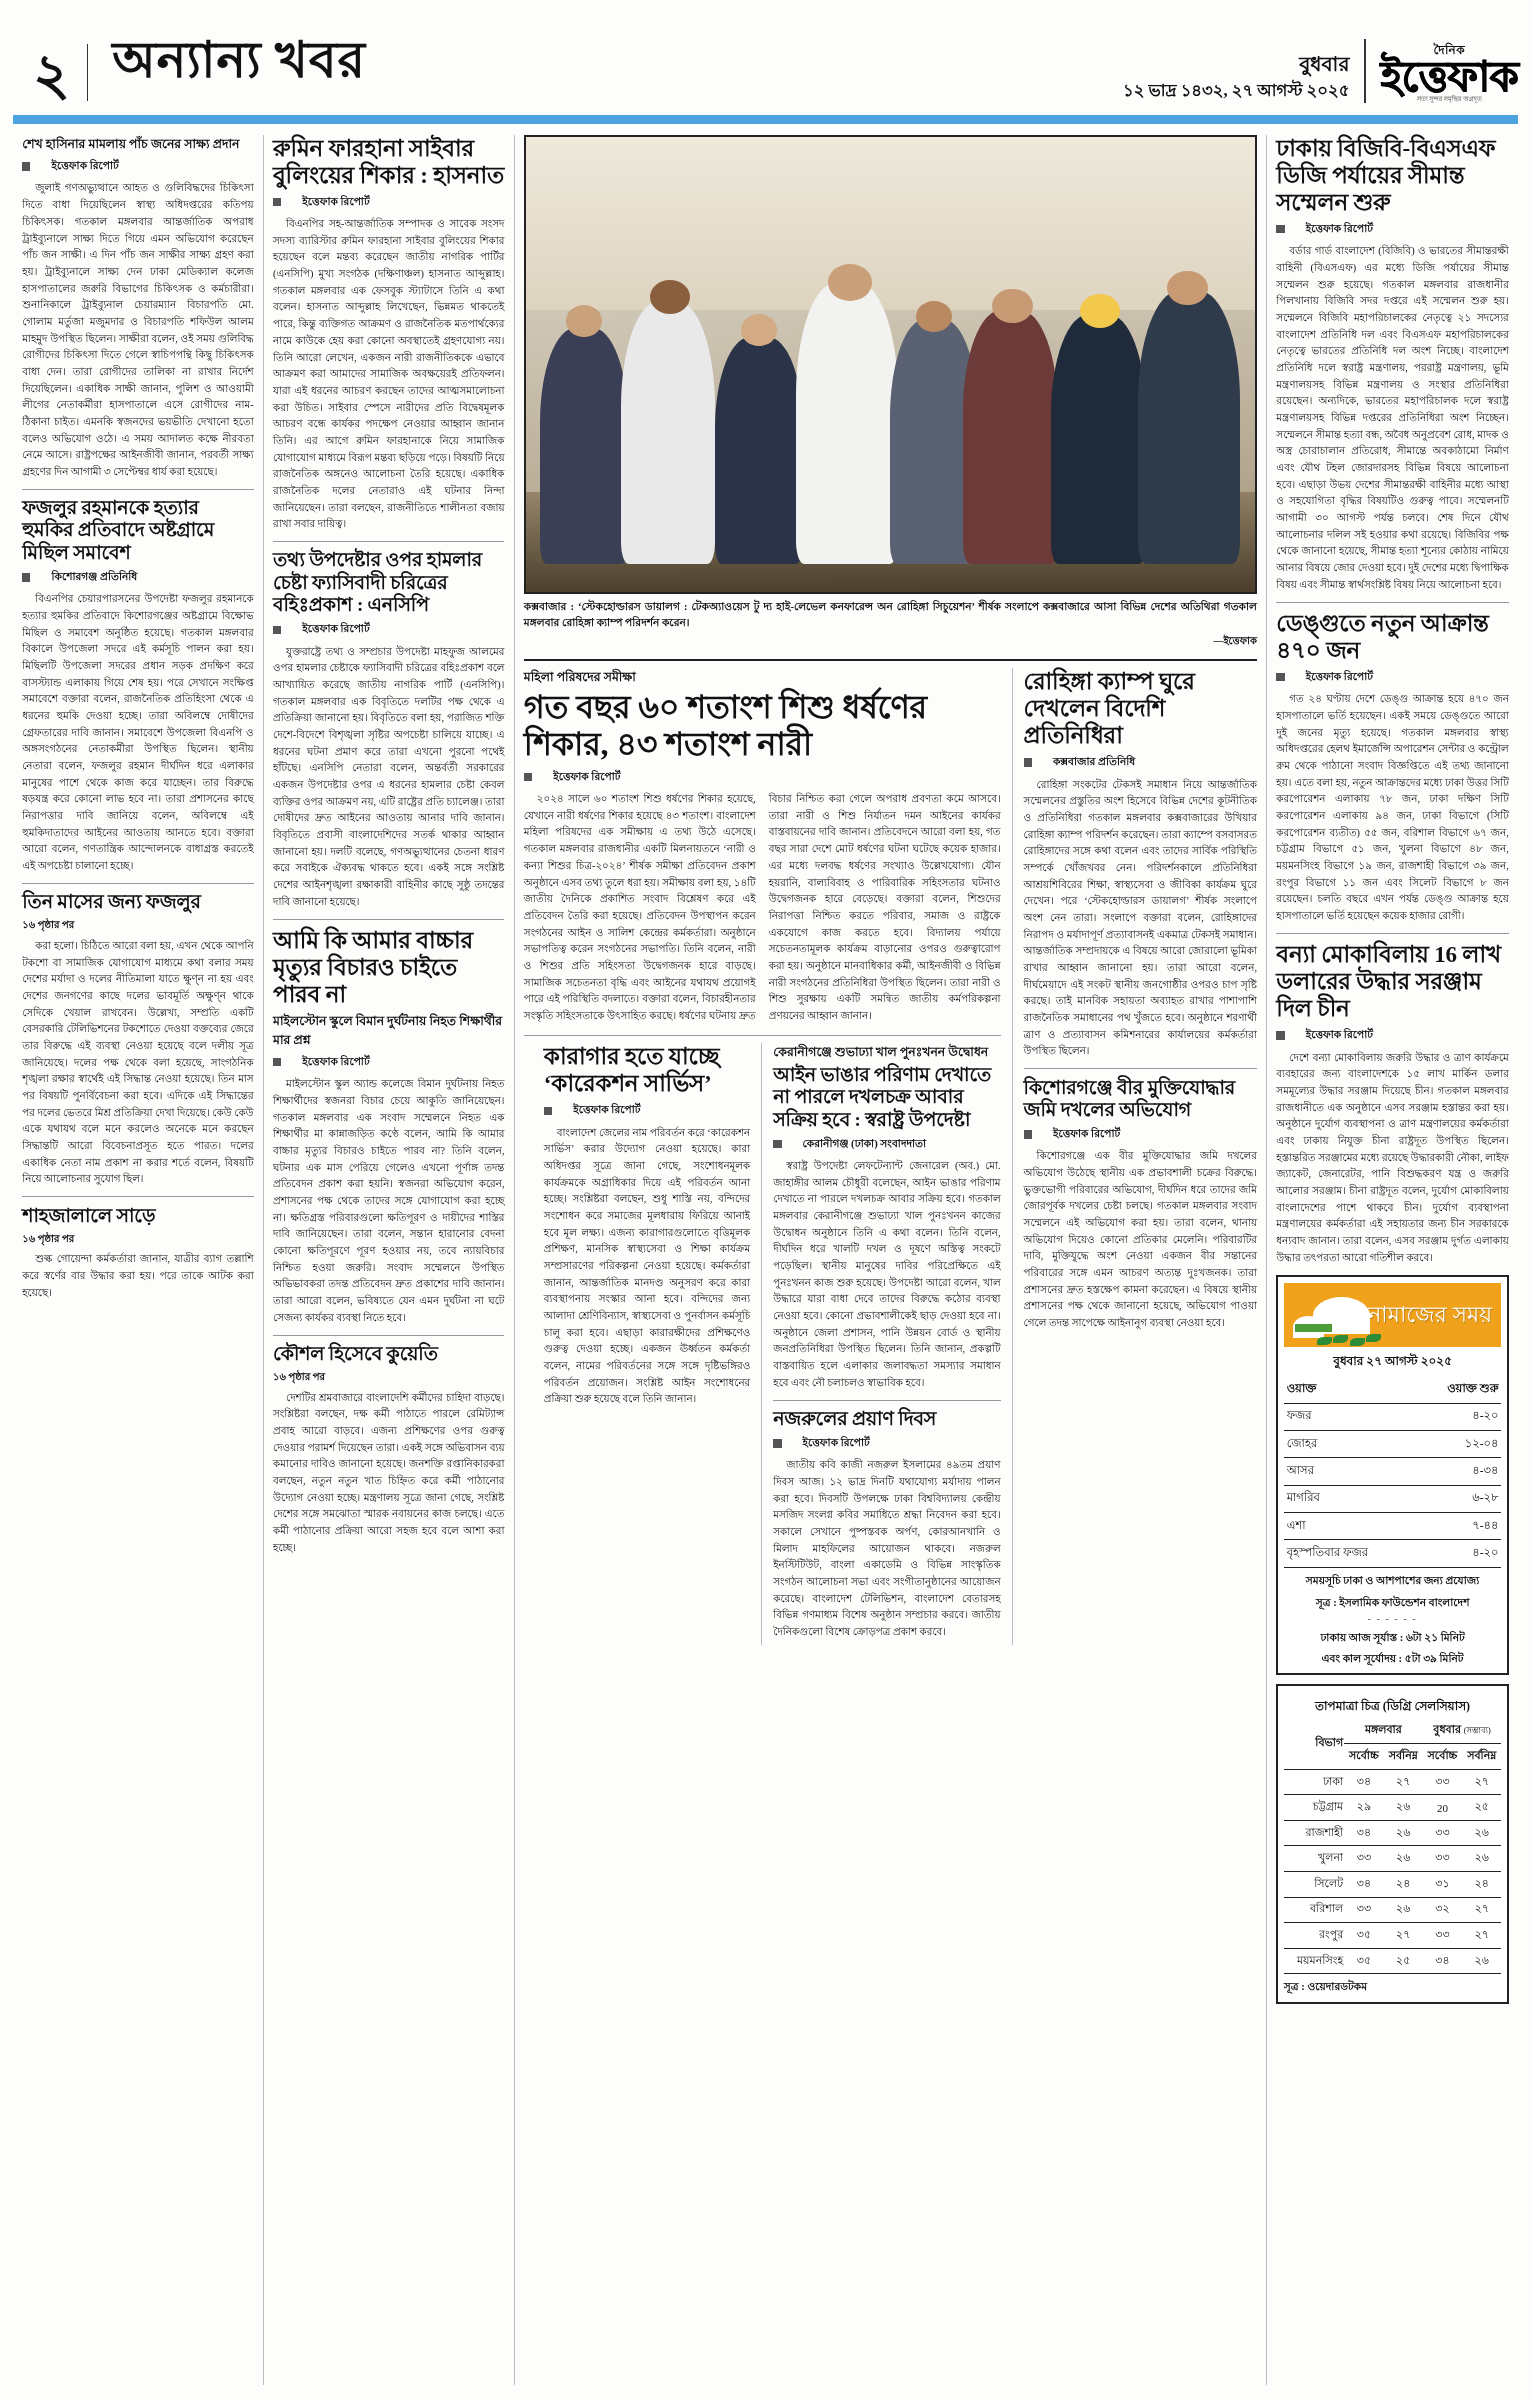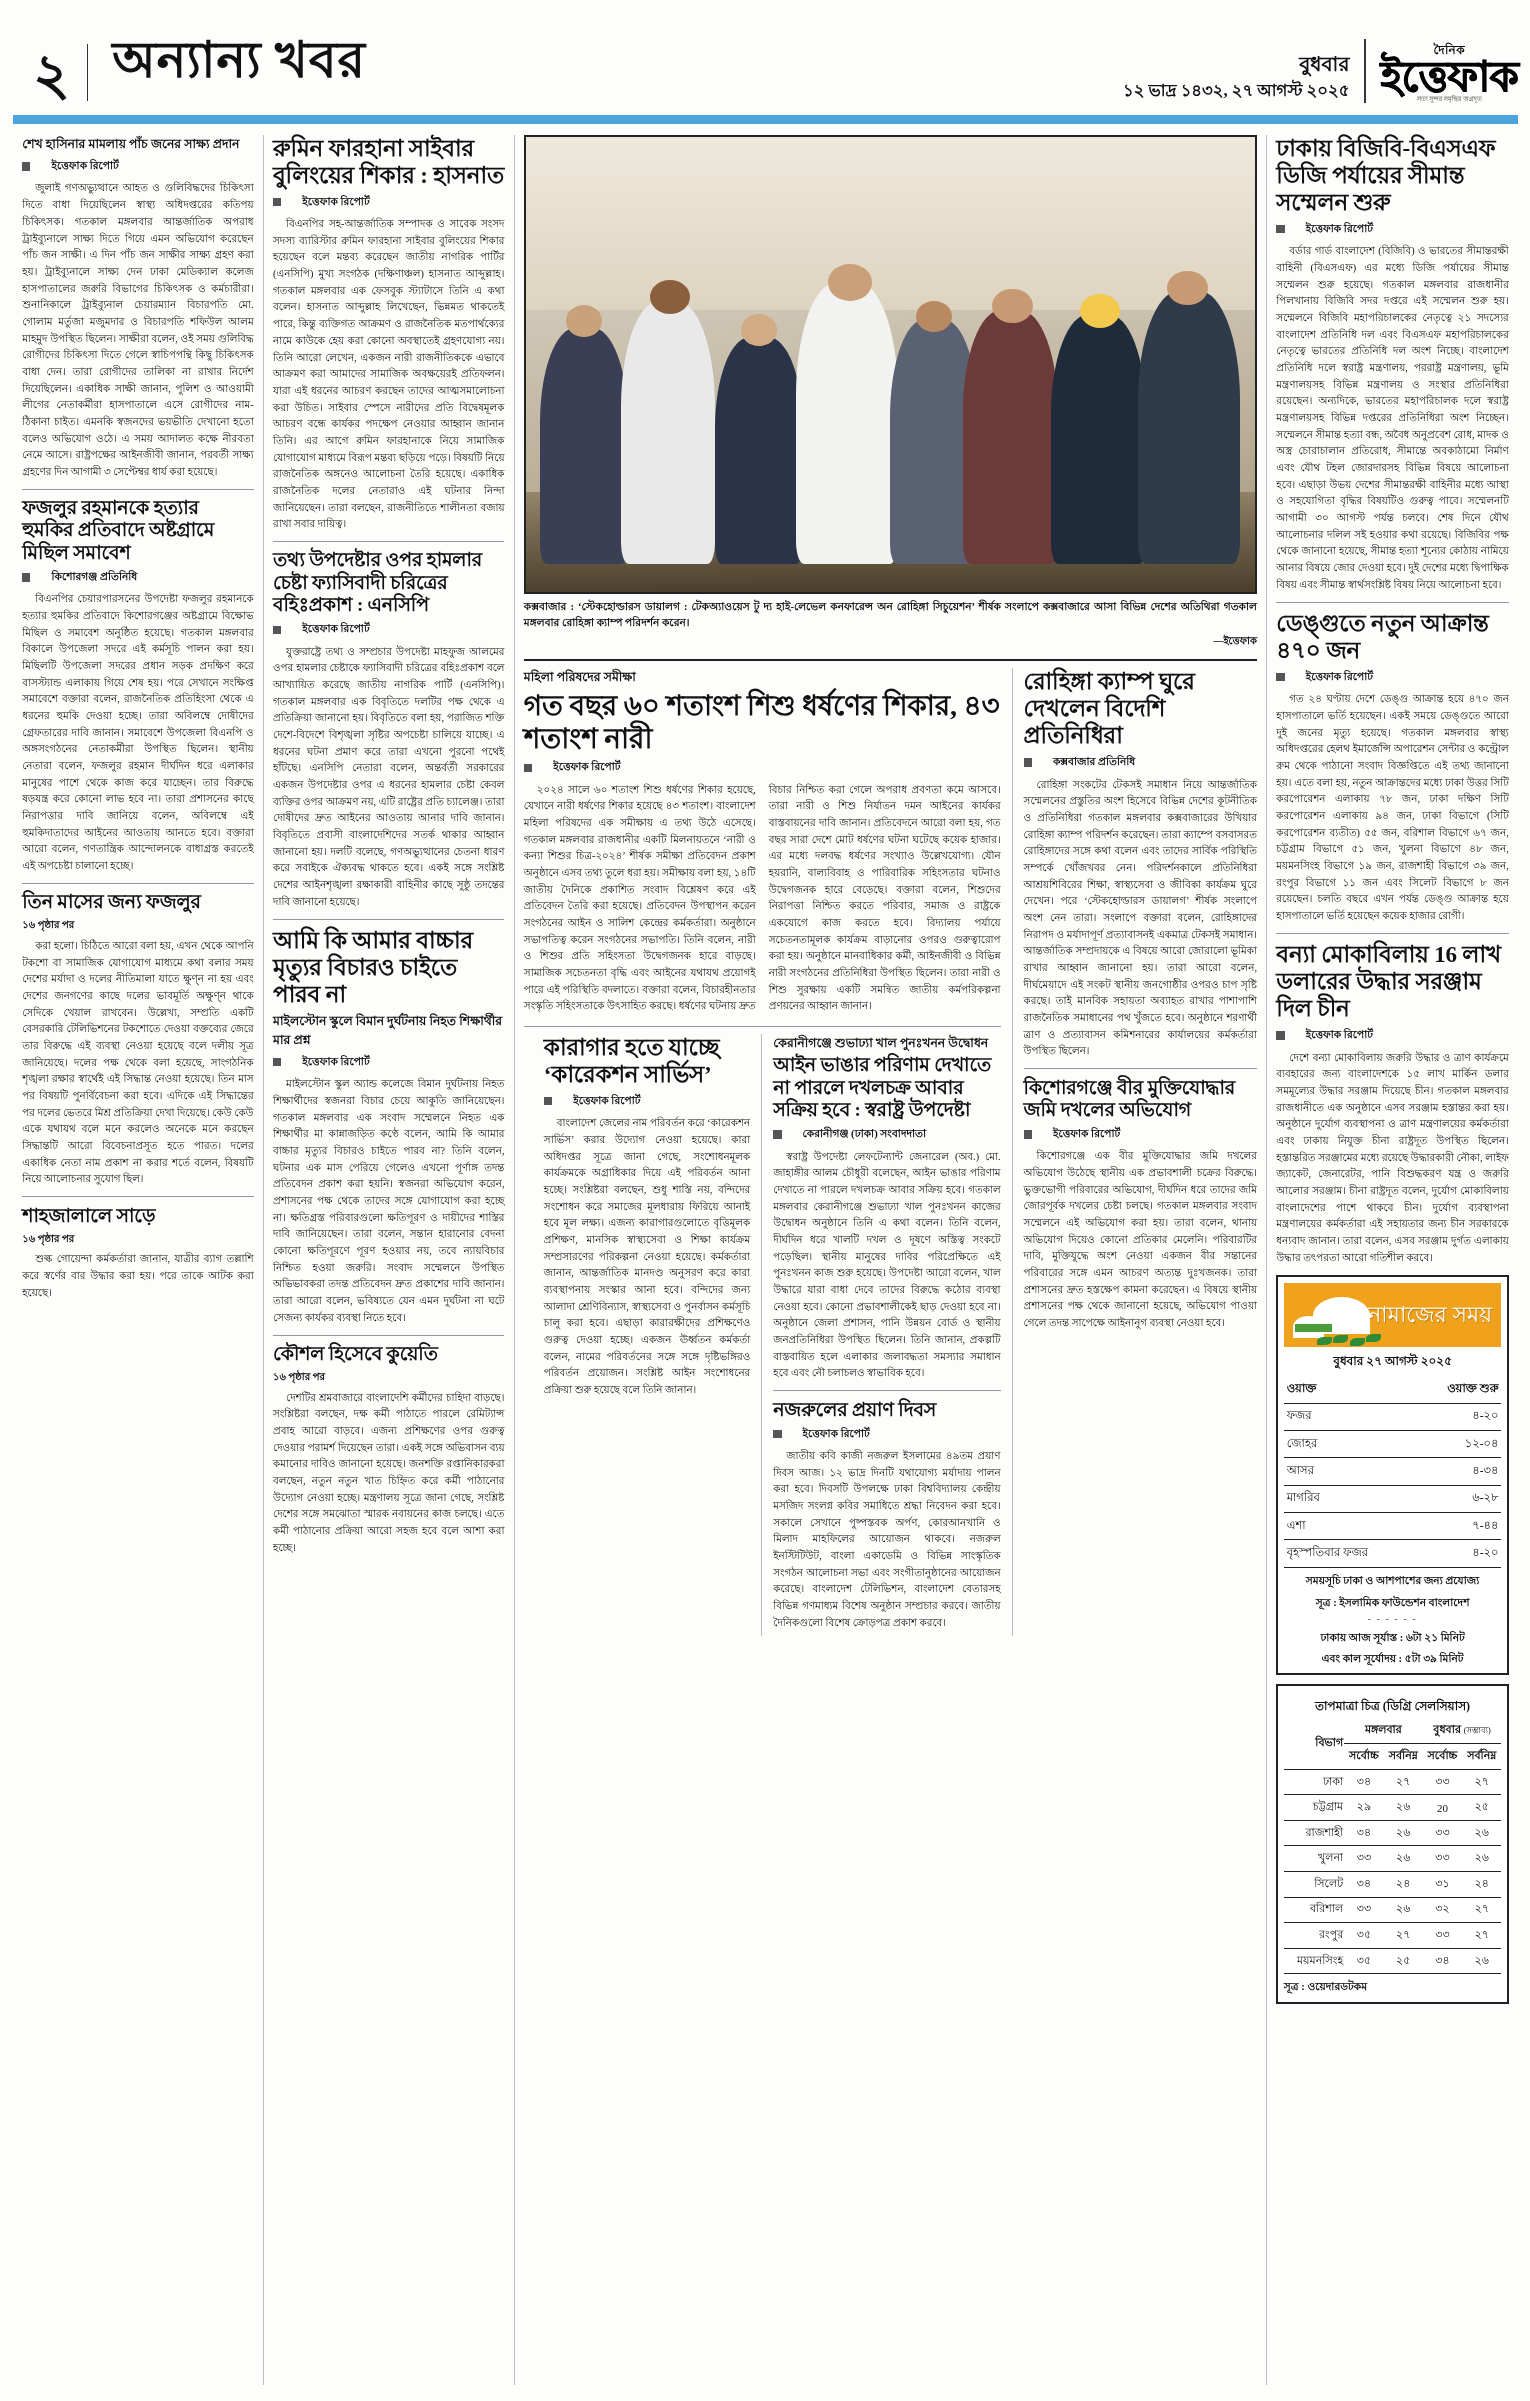--- a/index.html
+++ b/index.html
@@ -48,21 +48,21 @@
     margin-top: 11px;
     height: 2250px;
   }
   .col { padding: 0 9.2px; border-right:0.9px solid #bdbdbd; position:relative; }
   .col:last-child { border-right:none; }
   .colspan3 { grid-column: span 3; }
 
   
   .kicker { font-size:12.4px; line-height:1.5; font-weight:bold; margin-bottom:1.8px; }
   h2.hl { margin:0 0 3.7px 0; font-weight:bold; line-height:1.18; letter-spacing:-0.2px; }
-  .hl-xl { font-size:28px; }
+  .hl-xl { font-size:32px; }
   .hl-lg { font-size:23px; }
   .hl-md { font-size:19px; }
   .byline { font-size:10.6px; font-weight:bold; display:flex; align-items:center; gap:21px; margin:4.6px 0 5.5px 0; }
   .byline .sq { width:8.3px; height:8.3px; background:#555; display:inline-block; }
   .body { font-size:10.3px; line-height:1.62; text-align:justify; text-justify:inter-word; hyphens:auto; }
   .body p { margin:0 0 4.6px 0; text-indent:13px; }
   .body p:first-child { text-indent:13px; }
   .contfrom { font-size:10px; font-weight:bold; margin:1.8px 0 3.7px 0; }
   .rule { height:0.9px; background:#999; margin:8.3px 0 7.3px 0; }
   .rule-thick { height:1.8px; background:#222; margin:9.2px 0 7.3px 0; }

